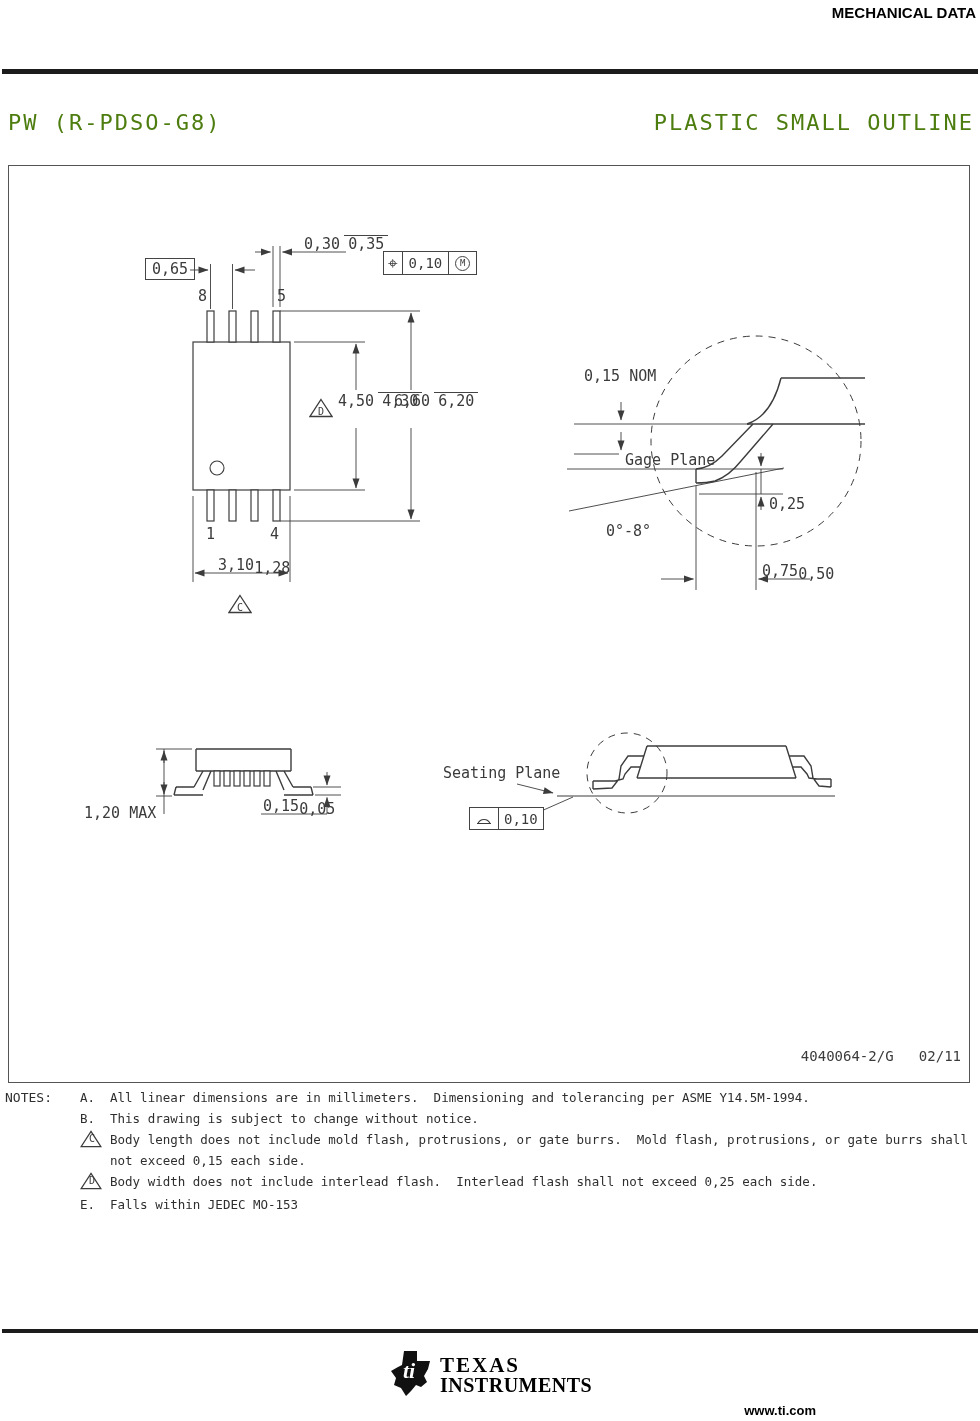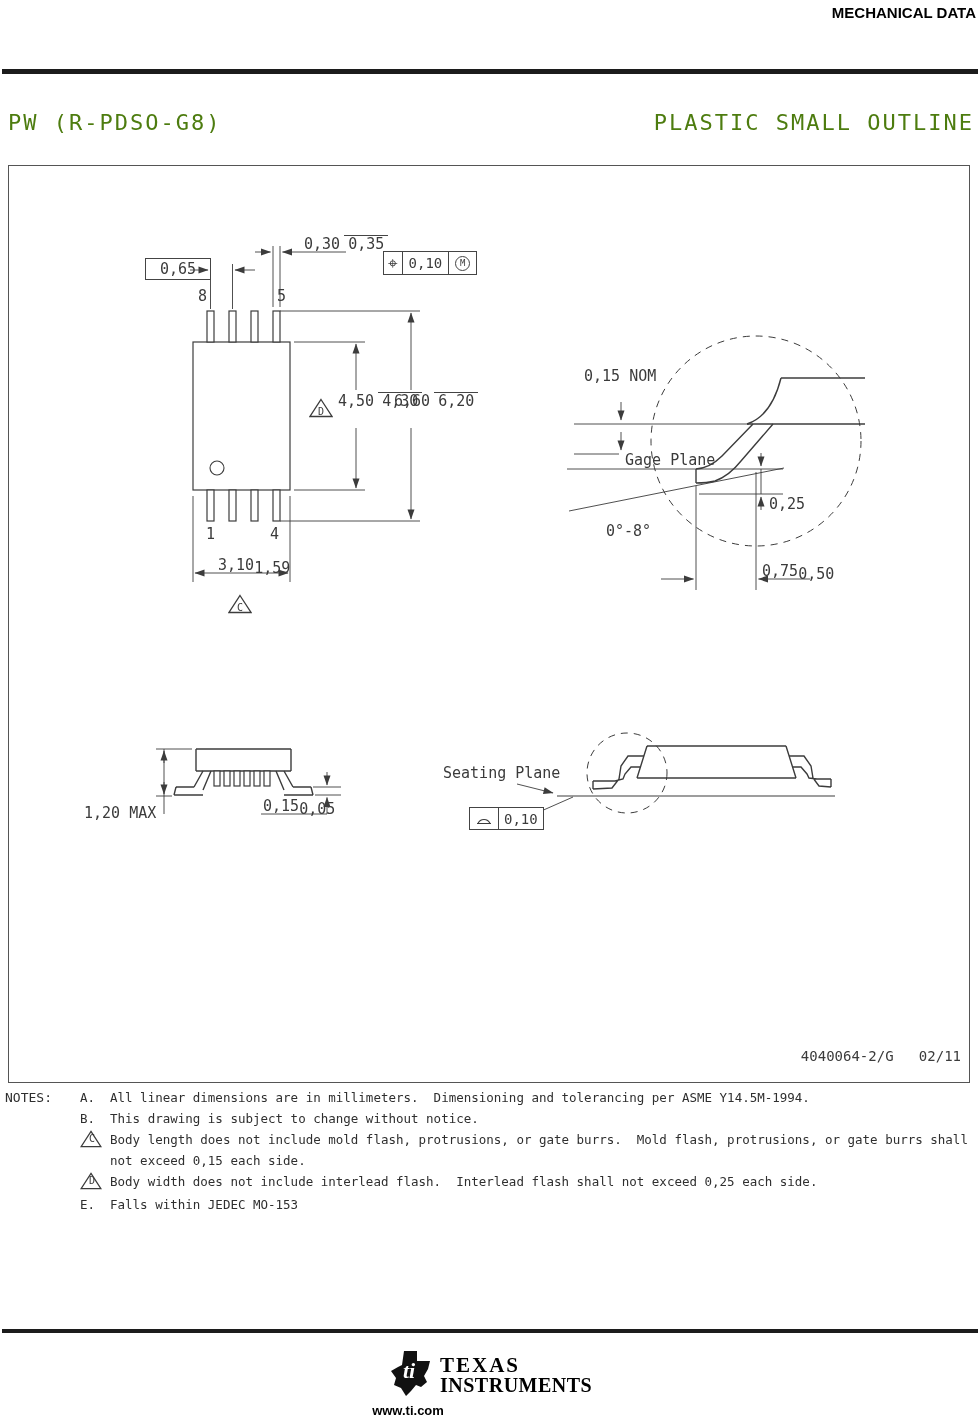--- a/index.html
+++ b/index.html
@@ -19,21 +19,21 @@
   
   .frame{position:absolute;left:8px;top:165px;width:962px;height:918px;border:1.3px solid #555}
   .frame svg.linework{position:absolute;left:0;top:0}
   .obj{fill:none;stroke:#3c3c3c;stroke-width:1.4}
   .objw{fill:#fff;stroke:#3c3c3c;stroke-width:1.2}
   .thin{fill:none;stroke:#3c3c3c;stroke-width:0.9}
   .dsh{fill:none;stroke:#3c3c3c;stroke-width:1;stroke-dasharray:7 6}
   .arr{fill:none;stroke:#3c3c3c;stroke-width:0.9;marker-end:url(#ah)}
 
   .lbl{position:absolute;font-size:15px;line-height:16px;color:#3b3b3b;white-space:pre}
-  .boxed{border:1.3px solid #444;padding:2px 14px}
+  .boxed{border:1.3px solid #444;padding:2px 6px}
   .frac{position:absolute;display:flex;flex-direction:row;align-items:center;
         font-size:15px;line-height:16px;color:#3b3b3b;white-space:pre}
   .frac.withbar .top,.frac.withbar .bot{padding:0 4px}
   .frac.withbar .bot{border-top:1.2px solid #444}
   .frac.nobar .bot{margin-top:6px}
 
   .fcf{position:absolute;display:flex;height:24px;font-size:14px;color:#3b3b3b}
   .fcf .cell{border:1.2px solid #444;display:flex;align-items:center;justify-content:center;padding:0 6px;background:#fff}
   .fcf .cell+.cell{border-left:none}
   .fcf .sym{font-size:17px;padding:0 4px}
@@ -59,21 +59,21 @@
   .note-text{white-space:pre}
   .note-row.cont .note-marker{visibility:hidden}
   .note-row.last{margin-top:3px}
 
   
   .footer{position:absolute;left:0;top:1348px;width:980px;height:73px;color:#000}
   .ti-mark{position:absolute;left:390px;top:2px;width:42px;height:48px}
   .ti-words{position:absolute;left:440px;top:7px;font-family:"Liberation Serif",serif;font-weight:bold}
   .ti-words .t1{font-size:21px;letter-spacing:2px;line-height:20px}
   .ti-words .t2{font-size:20px;letter-spacing:0.5px;line-height:20px}
-  .ti-web{position:absolute;left:0;top:55px;width:816px;text-align:center;
+  .ti-web{position:absolute;left:0;top:55px;width:816px;text-align:right;
           font-family:"Liberation Sans",sans-serif;font-weight:bold;font-size:13px}
 </style>
 </head>
 <body>
 
 <div class="page">
 
   <div class="hdr-title">MECHANICAL DATA</div>
   <div class="rule rule-top"></div>
 
@@ -191,21 +191,21 @@
       <span class="bot">4,30</span>
     </span>
 
     <span class="frac withbar" style="left:381px;top:226px">
       <span class="top">6,60</span>
       <span class="bot">6,20</span>
     </span>
 
     <span class="frac nobar" style="left:209px;top:388px">
       <span class="top">3,10</span>
-      <span class="bot">1,59</span>
+      <span class="bot">1,28</span>
     </span>
     <span class="tri tri-abs" style="left:219px;top:428px">
       <svg width="24" height="20" viewBox="0 0 24 20">
           <path d="M12,1.5 L23,18.5 H1 Z" fill="none" stroke="#3c3c3c" stroke-width="1.3"></path>
         </svg>
       <b>C</b>
     </span>
 
     <span class="lbl" style="left:575px;top:202px">0,15 NOM</span>
     <span class="lbl" style="left:616px;top:286px">Gage Plane</span>

